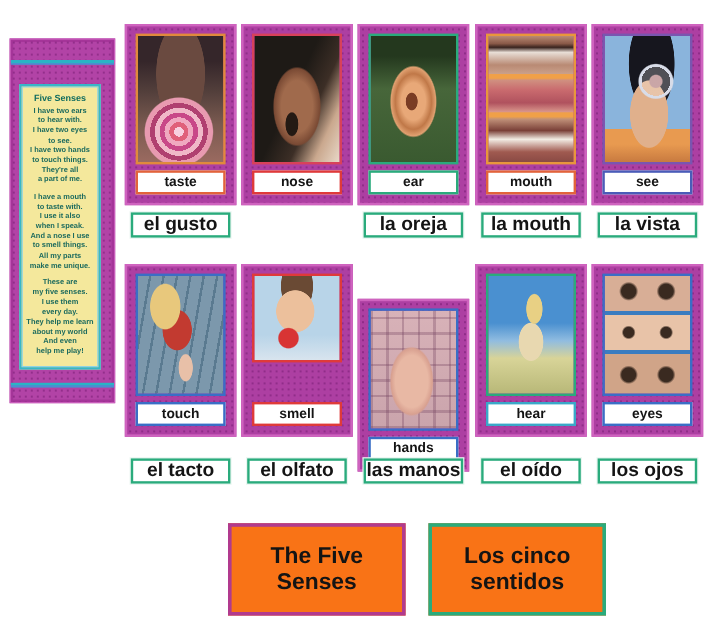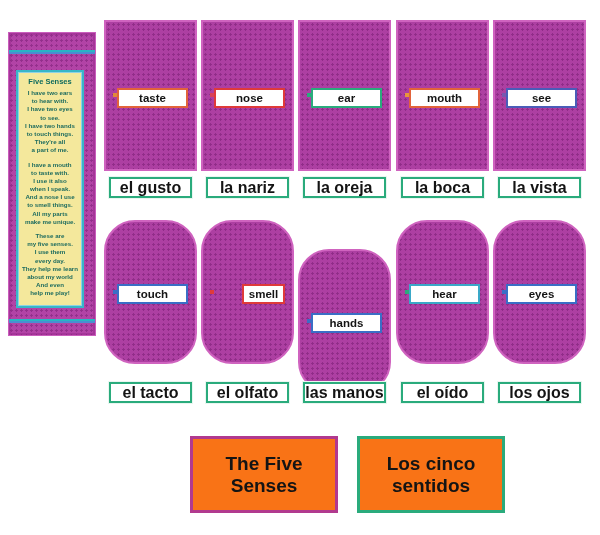--- a/index.html
+++ b/index.html
@@ -23,23 +23,23 @@
   .poem-title{font-weight:700;font-size:7.5px;margin:5px 0 3px 0;color:#0e6b5e;}
   .stanza{font-size:6.2px;line-height:1.32;font-weight:700;white-space:pre-line;
           margin:0 0 6px 0;color:#1d6b5e;}
 
   
   .card{position:absolute;width:93px;height:151px;box-sizing:border-box;
         background-color:#ad3fa2;
         background-image:radial-gradient(rgba(90,10,90,.35) 1px,transparent 1.3px);
         background-size:5px 5px;
         border:2px solid #cf63bf;
-        display:flex;flex-direction:row;align-items:center;
+        display:flex;flex-direction:column;align-items:center;
         padding:6px 7px 7px 7px;}
-  .row2{height:144px;border-radius:31px;}
+  .row2{height:144px;}
   .photo{flex:1;width:100%;border:2px solid var(--frame,#e08a3c);box-sizing:border-box;
          background-color:#888;}
   .elabel{margin-top:5px;width:100%;height:20px;background:#ffffff;
           border:2px solid var(--accent,#e2633b);box-sizing:border-box;
           display:flex;align-items:center;justify-content:center;
           font-weight:700;font-size:11.5px;color:#141414;}
   .slabel{position:absolute;width:83px;height:21px;background:#ffffff;
           border:2px solid #2aab7c;box-sizing:border-box;
           display:flex;align-items:center;justify-content:center;
           font-weight:700;font-size:16px;color:#141414;box-shadow:0 0 0 1px #e9f6f0;}
@@ -157,23 +157,22 @@
   <div class="card" style="left: 396px; top: 20px; --accent: #e2633b; --frame: #e8973c;">
     <div class="photo ph3" title="three stacked photos of mouths, lips and teeth"></div>
     <div class="elabel">mouth</div>
   </div>
   <div class="card" style="left: 493px; top: 20px; --accent: #4a5cb8; --frame: #7a55b0;">
     <div class="photo ph4" title="girl looking through a magnifying glass"></div>
     <div class="elabel">see</div>
   </div>
 
   <div class="slabel" style="left:109px;top:177px;">el gusto</div>
-  <div class="slabel" style="left:206px;top:177px;">la nariz</div>
   <div class="slabel" style="left:303px;top:177px;">la oreja</div>
-  <div class="slabel" style="left:401px;top:177px;">la boca</div>
+  <div class="slabel" style="left:401px;top:177px;">la mouth</div>
   <div class="slabel" style="left:498px;top:177px;">la vista</div>
 
   <div class="card row2" style="left: 104px; top: 220px; --accent: #3a6ec6; --frame: #3a6ec6;">
     <div class="photo ph5" title="child touching wooden boards"></div>
     <div class="elabel">touch</div>
   </div>
   <div class="card row2" style="left: 201px; top: 220px; gap: 28px; --accent: #df3a3a; --frame: #df3a3a;">
     <div class="photo ph6" title="child smelling a strawberry"></div>
     <div class="elabel">smell</div>
   </div>

